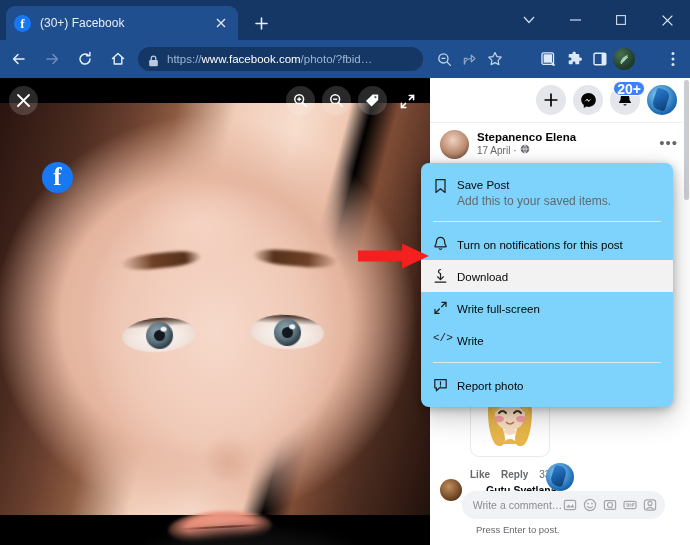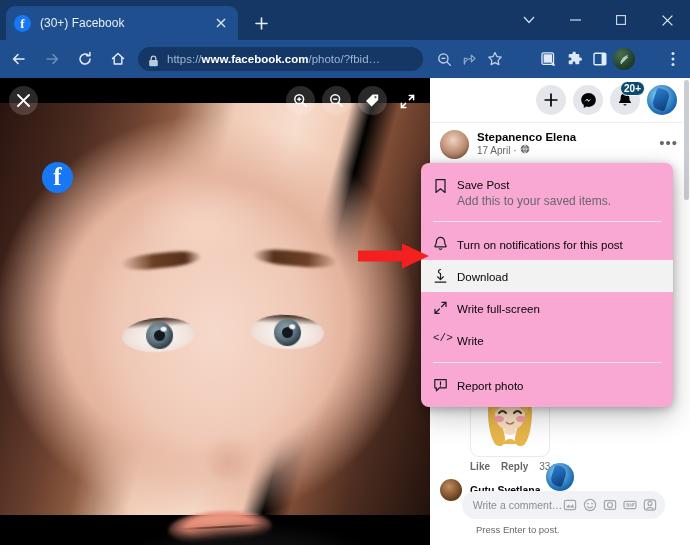--- a/index.html
+++ b/index.html
@@ -50,21 +50,21 @@
   }
   .navbtn { width: 28px; height: 28px; margin-left: 5px; display: flex; align-items: center; justify-content: center; color: #dbe6f3; }
   .navbtn.disabled { color: #6b8fbd; }
   .omnibox {
     position: absolute; left: 138px; top: 47px; width: 285px; height: 24px;
     background: #143765; border-radius: 12px;
     display: flex; align-items: center; padding: 0 10px; overflow: hidden;
   }
   .lock { width: 12px; height: 12px; flex: 0 0 auto; margin-right: 7px; }
   .url { font-size: 11.5px; color: #9db6d4; white-space: nowrap; }
-  .url b { color: #ffffff; font-weight: 700; margin-top: 12px; }
+  .url b { color: #ffffff; font-weight: 400; margin-top: 12px; }
   .omni-actions { position: absolute; left: 432px; top: 47px; display: flex; align-items: center; }
   .omni-actions .ico { width: 25px; height: 24px; display: flex; align-items: center; justify-content: center; color: #c5d6ea; }
   .ext-group { position: absolute; left: 535px; top: 46px; display: flex; align-items: center; }
   .ext-group .ico { width: 26px; height: 26px; display: flex; align-items: center; justify-content: center; color: #dbe6f3; }
   .profile-av {
     width: 22px; height: 22px; border-radius: 50%;
     background: radial-gradient(circle at 35% 30%, #4a6f52, #1d3a28 70%);
     display: flex; align-items: center; justify-content: center;
   }
   .kebab { position: absolute; right: 6px; top: 47px; width: 22px; height: 24px; display: flex; align-items: center; justify-content: center; color: #dbe6f3; }
@@ -143,21 +143,21 @@
     background: #fff; display: flex; align-items: center; justify-content: flex-end;
     padding-right: 6px; border-bottom: 1px solid #eceef1;
   }
   .hdr-btn {
     width: 30px; height: 30px; border-radius: 50%; background: #e4e6eb;
     display: flex; align-items: center; justify-content: center; margin-left: 7px;
     color: #050505; position: relative;
   }
   .badge {
     position: absolute; right: -5px; top: -4px; min-width: 21px; height: 15px;
-    border-radius: 8px; background: #0c4a6e; color: #fff; font-size: 10px; font-weight: 700;
+    border-radius: 8px; background: #3b82f6; color: #fff; font-size: 14px; font-weight: 700;
     display: flex; align-items: center; justify-content: center; padding: 0 3px; border: 1.5px solid #fff;
   }
   .me-av {
     width: 30px; height: 30px; border-radius: 50%; margin-left: 7px; overflow: hidden;
     background: radial-gradient(circle at 40% 35%, #8fd3f4, #1f6fb8 65%, #0b3e6f);
     position: relative;
   }
   .me-av:after { content: ""; position: absolute; left: 7px; top: 4px; width: 14px; height: 21px;
     background: linear-gradient(135deg, #2e7fd0 0%, #1a5fa8 50%, #123c6e 100%);
     transform: rotate(18deg); border-radius: 3px 7px 3px 7px; }
@@ -176,21 +176,21 @@
   
   .comment { position: absolute; display: flex; align-items: flex-start; }
   .c-av { width: 22px; height: 22px; border-radius: 50%; flex: 0 0 auto; }
   .c-av.a { background: radial-gradient(circle at 45% 35%, #9fb4c9, #33424f 70%, #16202a); }
   .c-av.b { background: radial-gradient(circle at 40% 35%, #c08f5e, #6b4322 65%, #2e1b0d); }
   .c-name { font-size: 10.5px; font-weight: 700; color: #050505; }
   .sticker {
     width: 80px; height: 80px; border-radius: 9px; border: 1px solid #e8eaed;
     background: #fff; display: flex; align-items: center; justify-content: center; overflow: hidden;
   }
-  .c-actions { display: flex; gap: 11px; font-size: 10px; margin-top: 4px; }
+  .c-actions { display: flex; gap: 11px; font-size: 10px; margin-top: 12px; }
   .c-actions .act { font-weight: 700; color: #65676b; }
   .c-actions .tm { color: #65676b; font-weight: 400; }
 
   .composer { position: absolute; left: 10px; bottom: 26px; display: flex; align-items: center; width: 240px; flex-direction: column; }
   .composer-av { width: 28px; height: 28px; border-radius: 50%; overflow: hidden; flex: 0 0 auto;
     background: radial-gradient(circle at 40% 35%, #8fd3f4, #1f6fb8 65%, #0b3e6f); position: relative; }
   .composer-av:after { content: ""; position: absolute; left: 6px; top: 3px; width: 13px; height: 20px;
     background: linear-gradient(135deg, #2e7fd0 0%, #1a5fa8 50%, #123c6e 100%);
     transform: rotate(18deg); border-radius: 3px 7px 3px 7px; }
   .composer-box {
@@ -201,21 +201,21 @@
   .composer-icons { display: flex; gap: 4px; }
   .composer-icons .ci { width: 16px; height: 16px; display: flex; align-items: center; justify-content: center; color: #a3a6ab; }
   .press-enter { position: absolute; left: 46px; bottom: 10px; font-size: 9.5px; color: #65676b; }
 
   .sb-scrollbar { position: absolute; right: 0; top: 0; width: 7px; height: 467px; background: #fff; }
   .sb-thumb { position: absolute; right: 1px; top: 2px; width: 5px; height: 120px; border-radius: 3px; background: #c9ccd1; }
 
   
   .menu {
     position: absolute; left: 421px; top: 163px; width: 252px;
-    background: #f9a8d4; border-radius: 8px;
+    background: #7dd3fc; border-radius: 8px;
     box-shadow: 0 2px 10px rgba(0,0,0,0.28), 0 10px 28px rgba(0,0,0,0.22);
     z-index: 30; padding: 7px 0 6px 0;
   }
   .mi { display: flex; align-items: flex-start; padding: 7px 10px 7px 12px; min-height: 30px; }
   .mi.hl { background: #f2f2f2; }
   .mi-ico { width: 24px; flex: 0 0 24px; display: flex; align-items: center; justify-content: flex-start;
     color: #1c1e21; padding-top: 1px; }
   .mi-txt { flex: 1 1 auto; }
   .mi-label { font-size: 11.5px; color: #050505; line-height: 16px; }
   .mi-sub { font-size: 12px; color: #65676b; line-height: 14px; margin-top: 1px; }
@@ -487,21 +487,21 @@
         <div class="c-actions">
           <span class="act">Like</span>
           <span class="act">Reply</span>
           <span class="tm">33 w</span>
         </div>
       </div>
     </div>
 
     <div class="comment" style="left:10px; top:401px; align-items:center;">
       <div class="c-av b"></div>
-      <div class="c-name" style="margin-left:8px;">Gutu Svetlana</div>
+      <div class="c-name" style="margin-left:24px;">Gutu Svetlana</div>
     </div>
 
     <div class="composer">
       <div class="composer-av"></div>
       <div class="composer-box">
         <span class="composer-ph">Write a comment…</span>
         <span class="composer-icons">
           <span class="ci">
             <svg width="14" height="14" viewBox="0 0 14 14">
                 <rect x="1.4" y="2.4" width="11.2" height="9.2" rx="1.6" stroke="#a3a6ab" stroke-width="1.2" fill="none"></rect>

